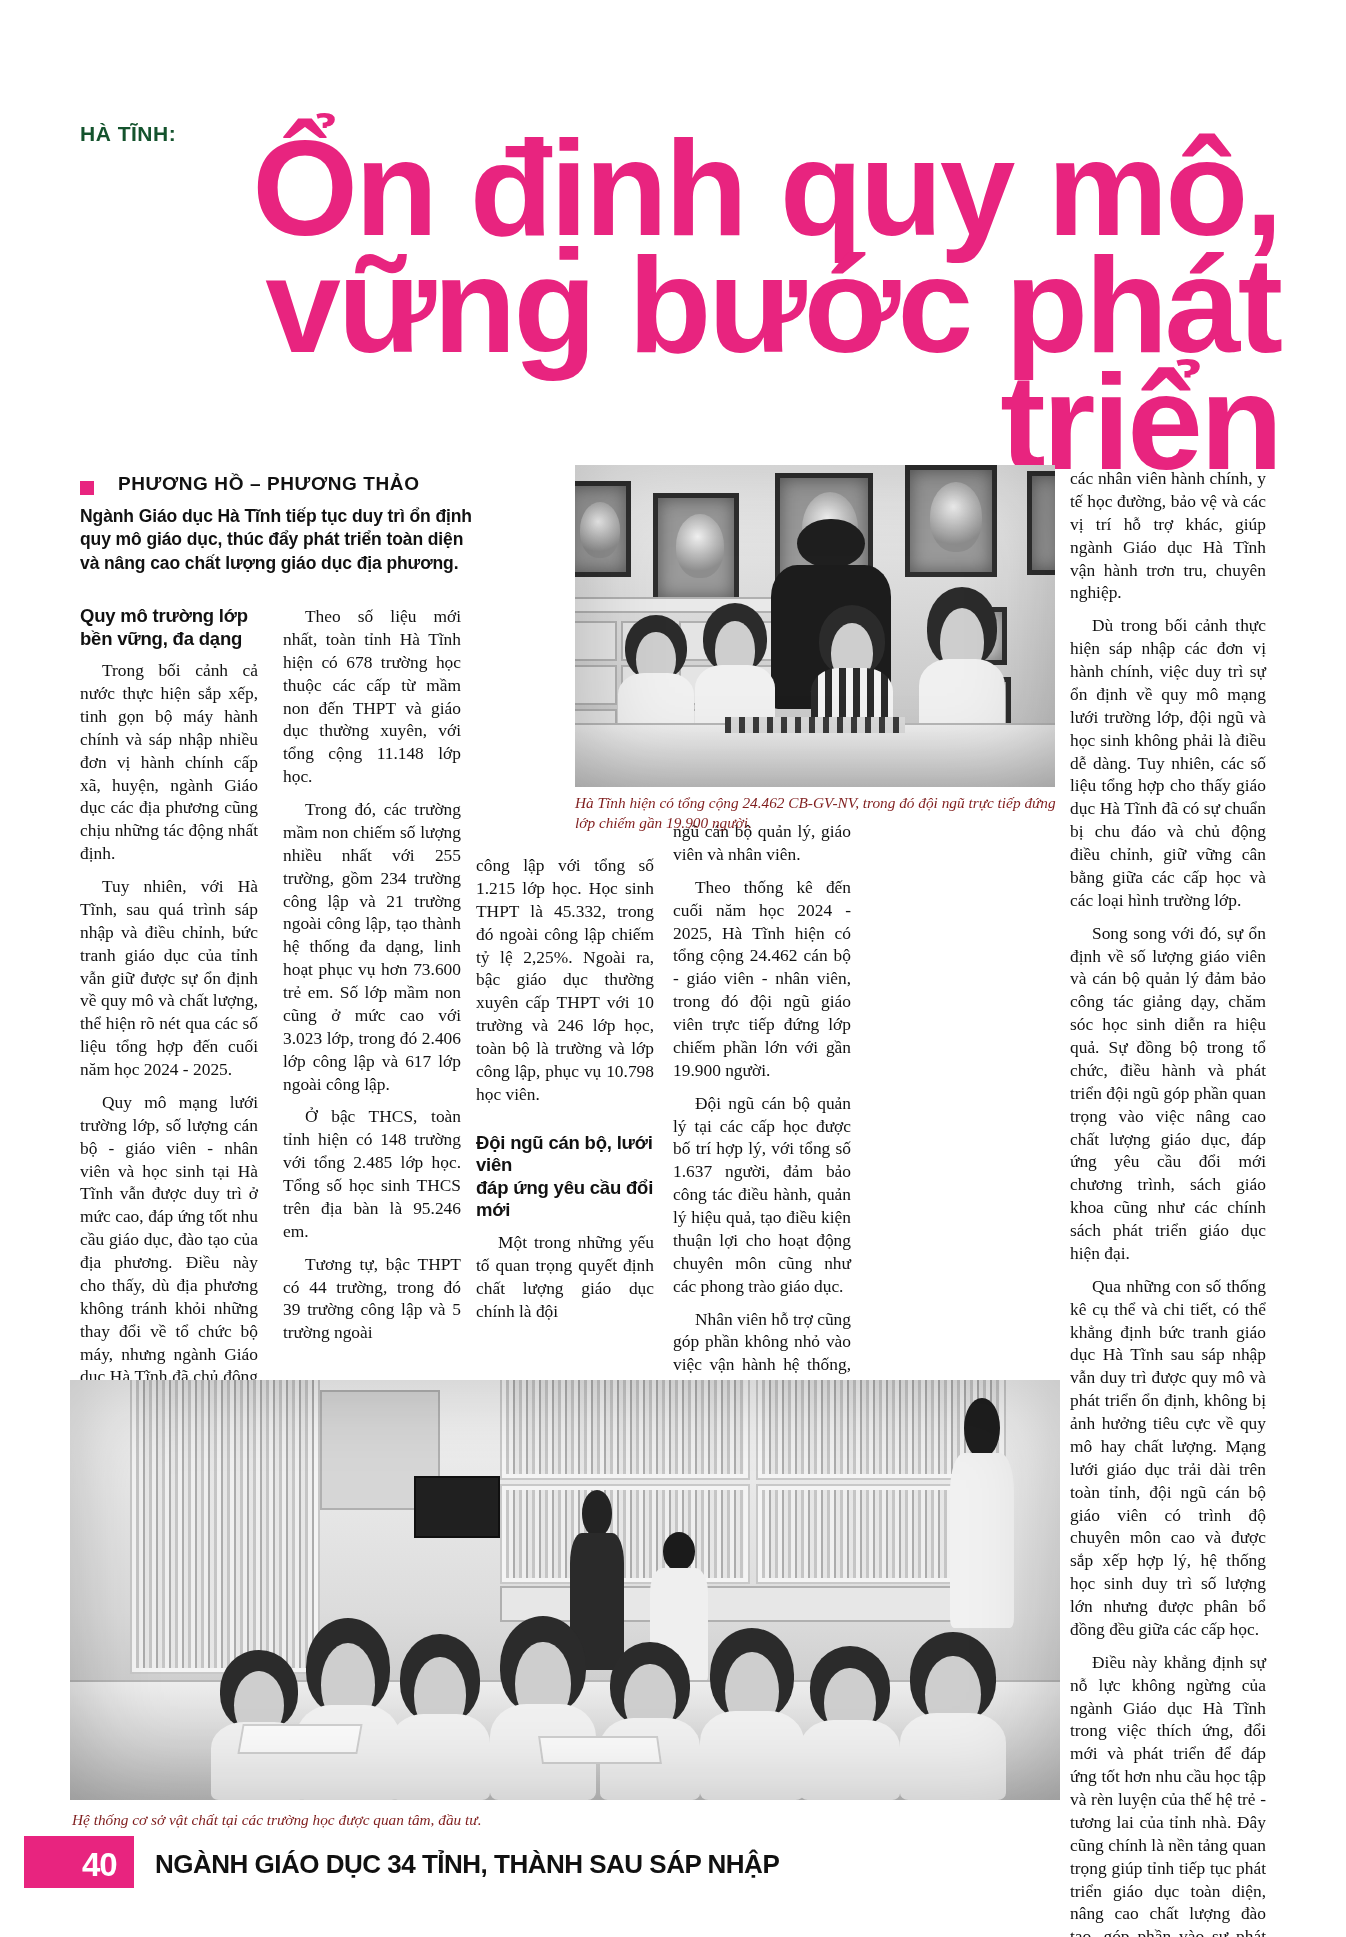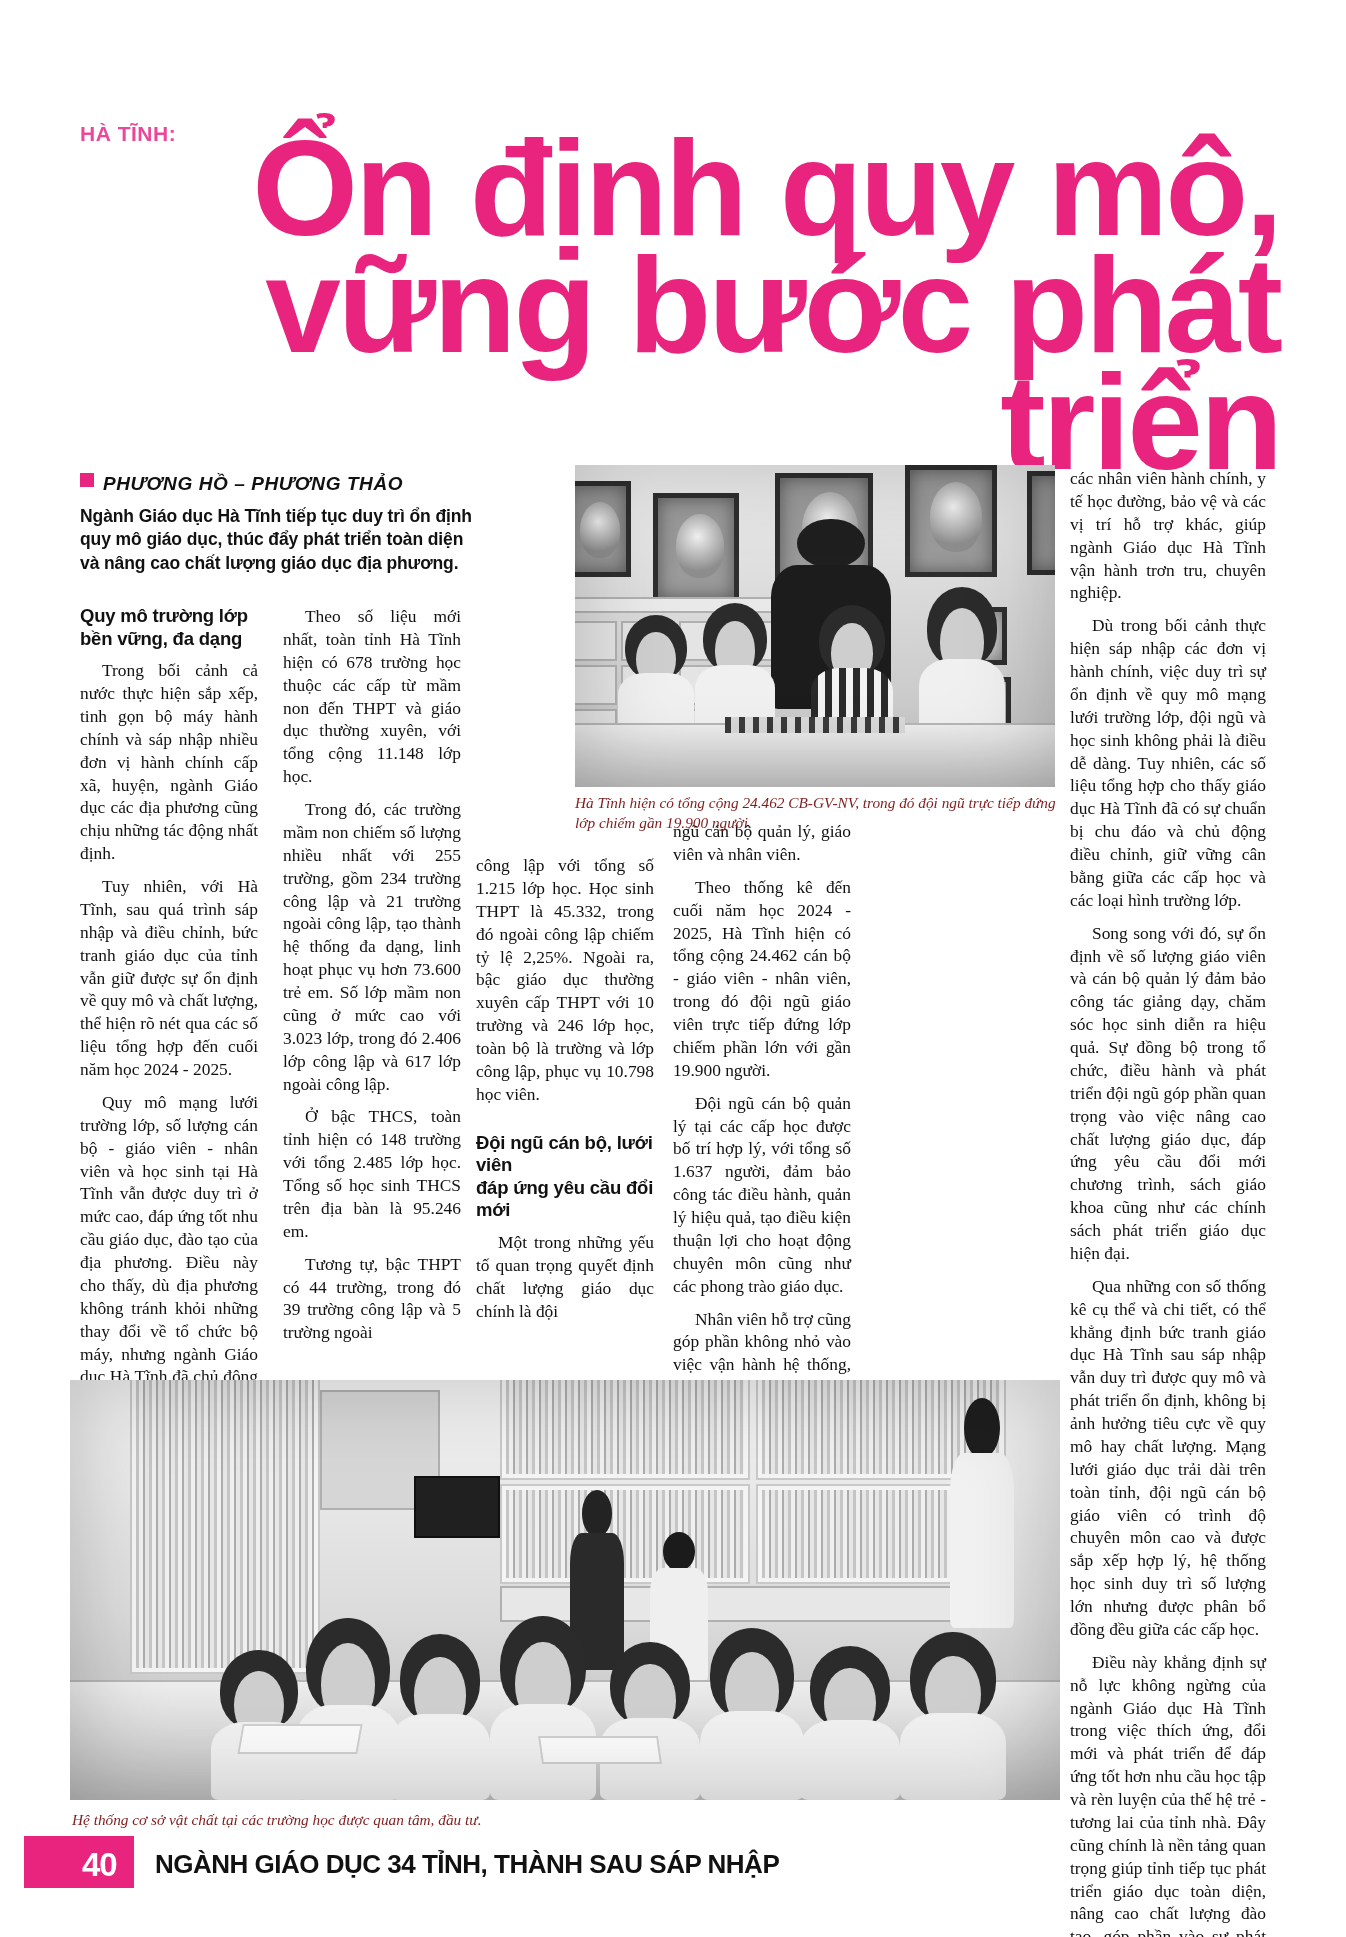--- a/index.html
+++ b/index.html
@@ -15,21 +15,21 @@
 
   
   .kicker {
     position: absolute;
     left: 80px;
     top: 122px;
     font-family: "Liberation Sans", sans-serif;
     font-weight: 700;
     font-size: 21px;
     letter-spacing: 0.5px;
-    color: #ec4899;
+    color: #14532d;
   }
 
   
   .headline {
     position: absolute;
     left: 70px;
     top: 130px;
     width: 1210px;
     text-align: right;
     color: #e8247f;
@@ -40,23 +40,22 @@
   }
   .headline .l1 { display: block; font-size: 136px; }
   .headline .l2 { display: block; font-size: 136px; }
 
   
   .byline {
     position: absolute;
     left: 80px;
     top: 473px;
     display: flex;
-    align-items: flex-start;
-    gap: 9px;
-    font-style: italic;
+    align-items: flex-end;
+    gap: 24px;
   }
   .byline .sq {
     width: 14px; height: 14px;
     background: #e8247f;
     display: inline-block;
   }
   .byline .name {
     font-family: "Liberation Sans", sans-serif;
     font-weight: 700;
     font-size: 19px;

